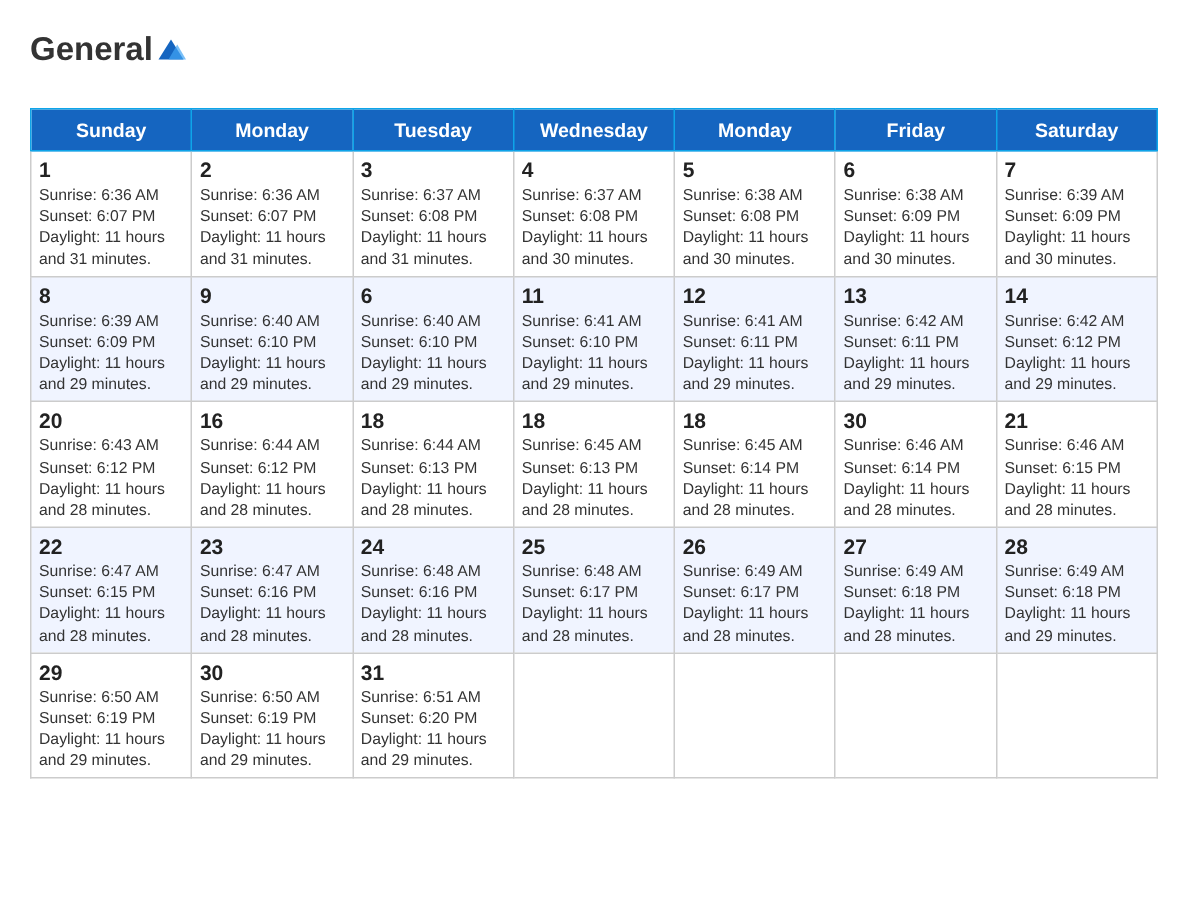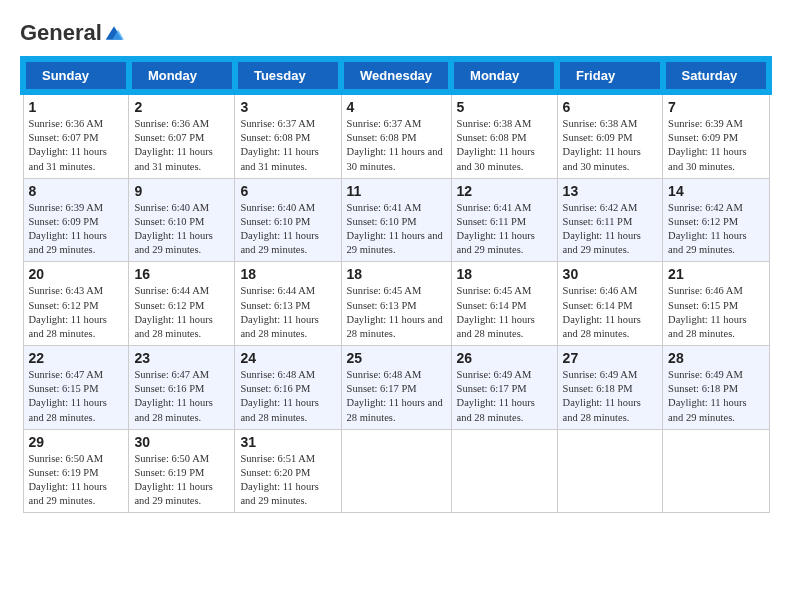--- a/index.html
+++ b/index.html
@@ -7,21 +7,21 @@
       font-family: Arial, sans-serif;
       background: #fff;
       width: 792px;
       min-height: 612px;
       padding: 20px;
     }
     .header {
       display: flex;
       justify-content: space-between;
       align-items: flex-start;
-      margin-bottom: 10px;
+      margin-bottom: 26px;
     }
     .logo {
       display: flex;
       flex-direction: column;
       align-items: flex-start;
     }
     .logo-text {
       display: flex;
       align-items: center;
     }
@@ -54,24 +54,24 @@
     }
     .calendar {
       width: 100%;
       border-collapse: collapse;
       font-size: 11px;
     }
     .calendar thead th {
       background-color: #1565c0;
       color: #fff;
       padding: 6px 16px;
-      text-align: left;
+      text-align: center;
       font-size: 13px;
       font-weight: bold;
-      border: 6px solid #0ea5e9;
+      border: 1px solid #0ea5e9;
     }
     .calendar tbody td {
       border: 1px solid #ccc;
       padding: 4px 5px;
       vertical-align: top;
       width: 107px;
       min-height: 80px;
       background: #fff;
     }
     .calendar tbody tr:nth-child(even) td {
@@ -81,21 +81,20 @@
       font-size: 14px;
       font-weight: bold;
       color: #222;
       display: block;
       margin-bottom: 2px;
     }
     .day-info {
       font-size: 10.5px;
       color: #333;
       line-height: 1.35;
-      font-family: Liberation Serif, serif;
     }
     .empty-cell {
       background: #fff !important;
     }
   </style>
 </head>
 <body>
 
 <div class="header">
   <div class="logo">

